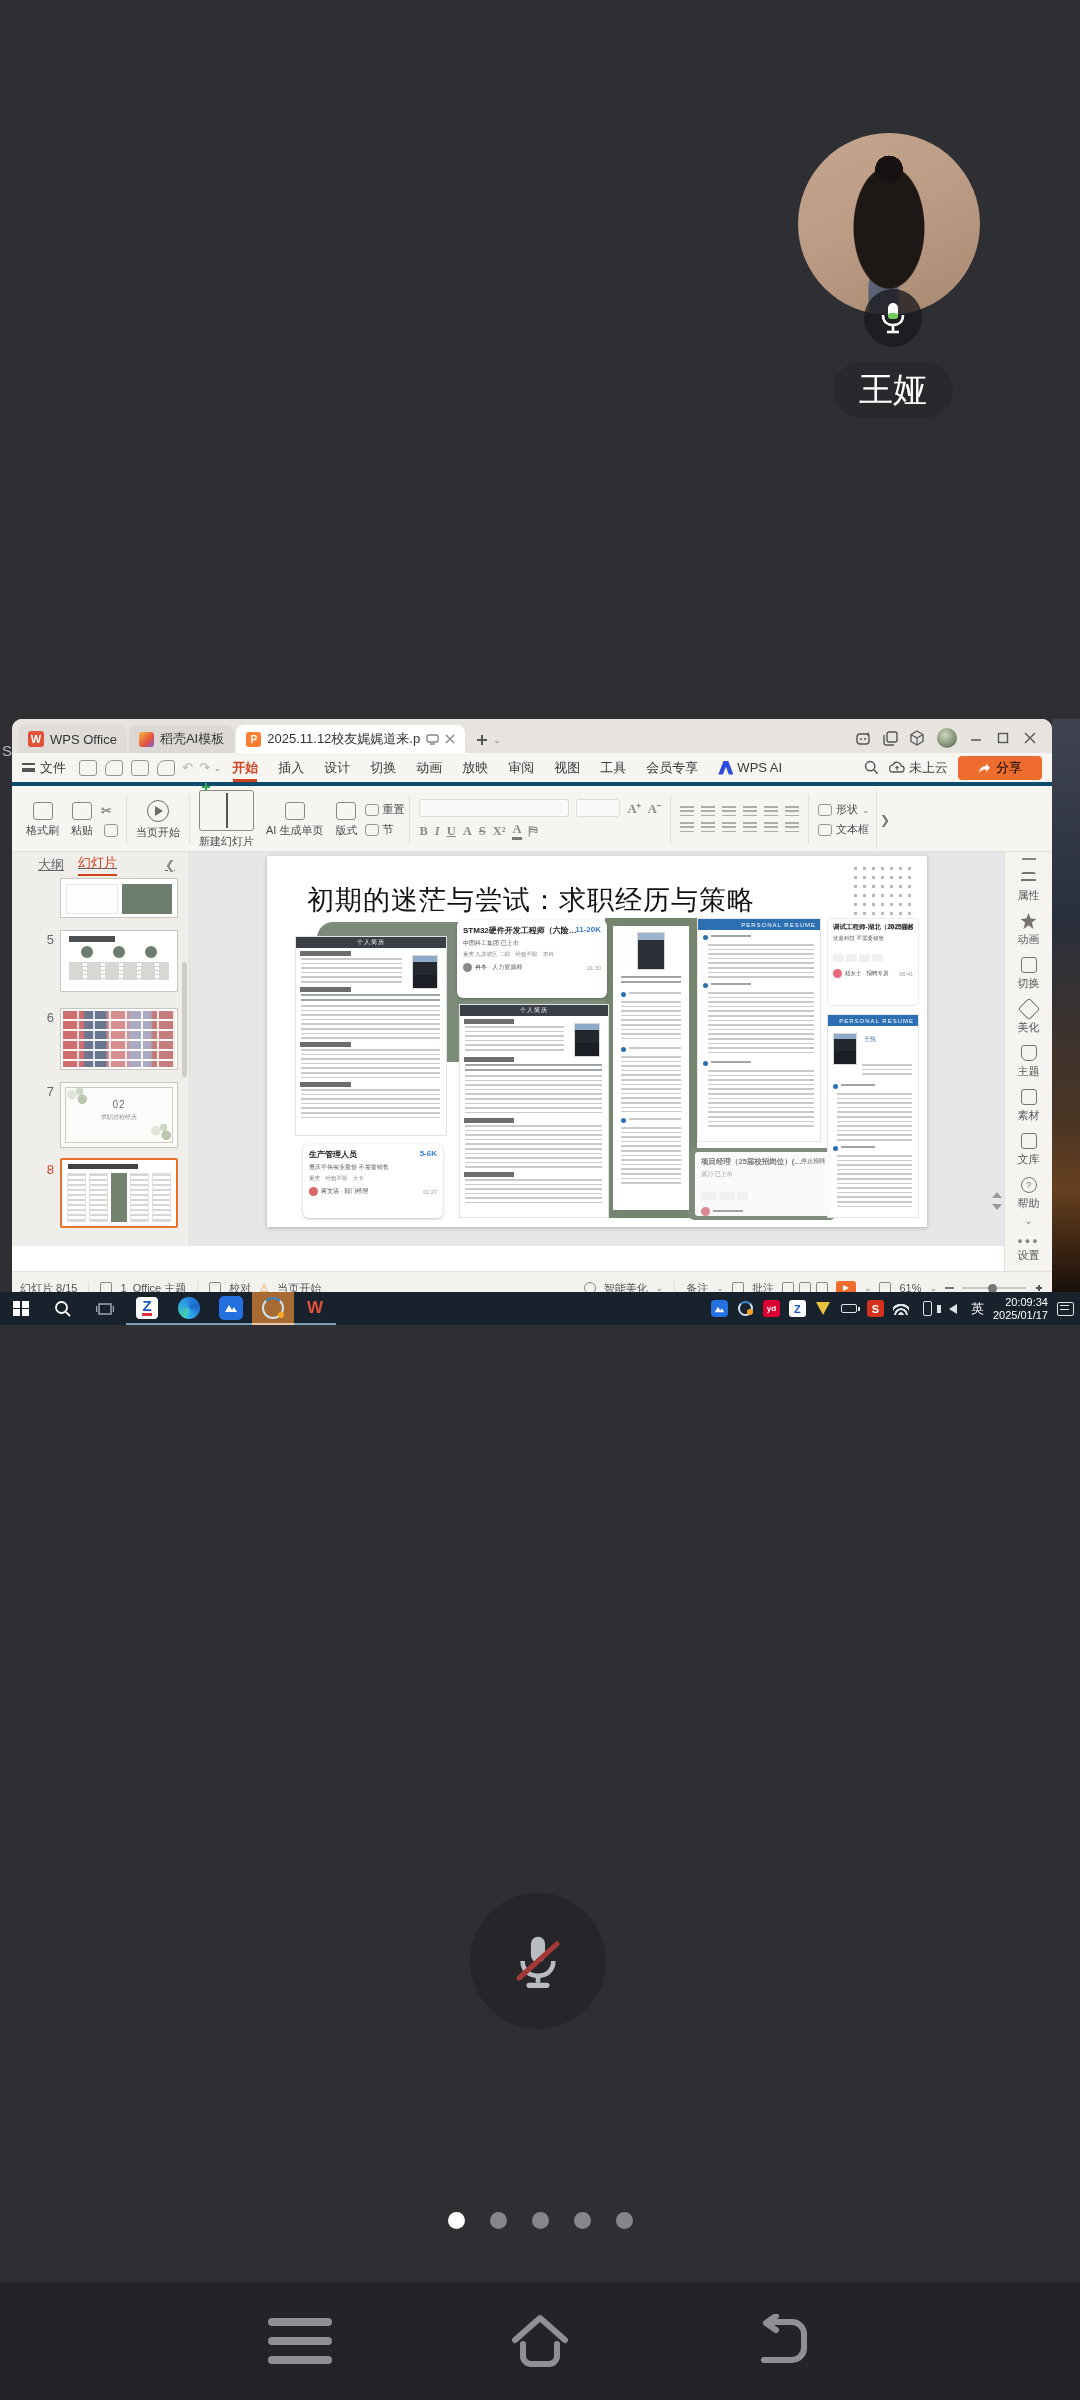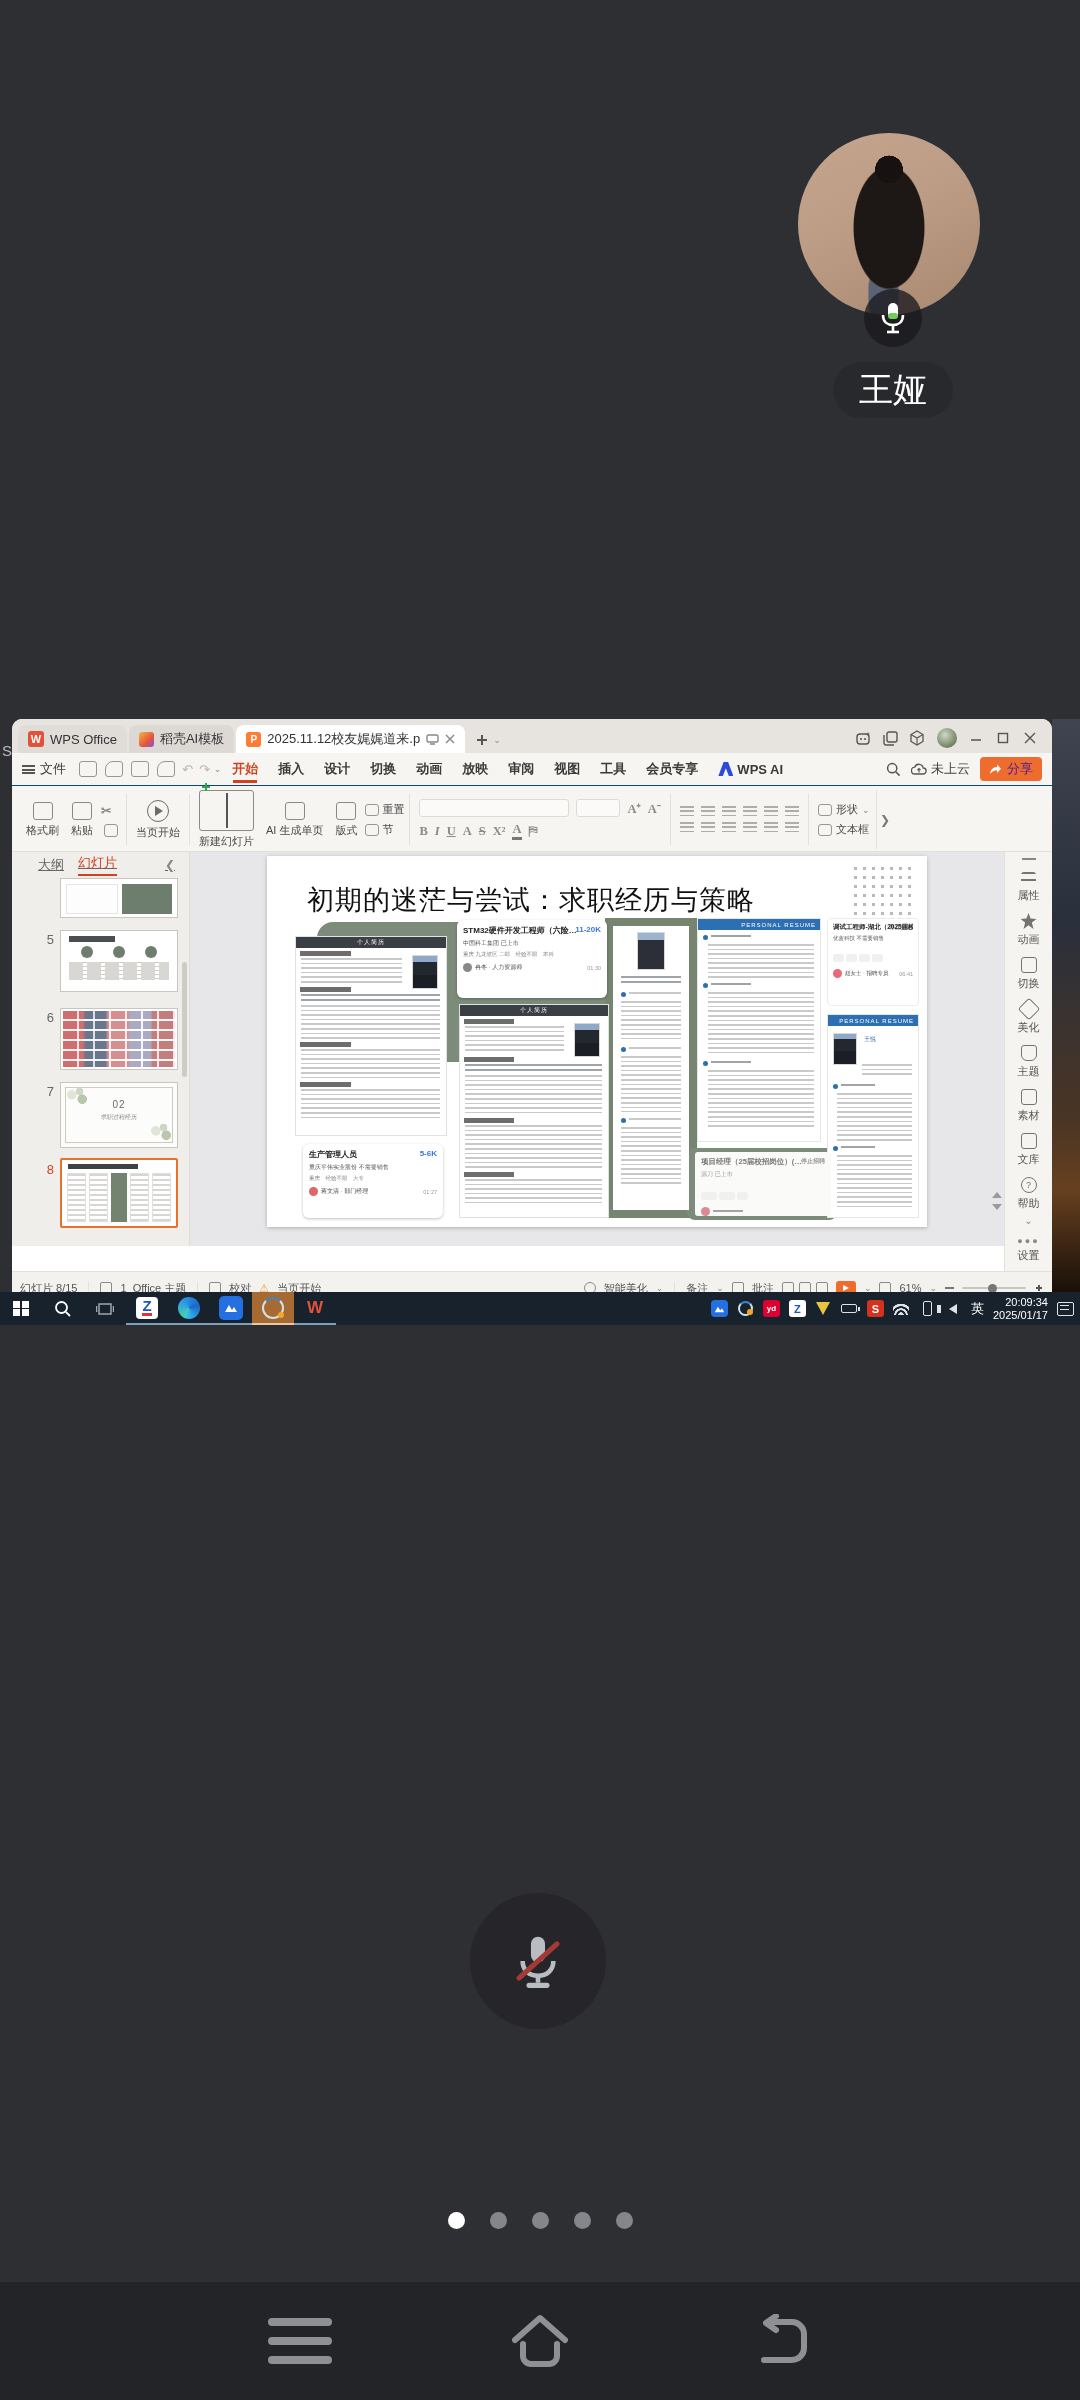--- a/index.html
+++ b/index.html
@@ -39,32 +39,32 @@
   .dkico { width:15px; height:15px; border-radius:3px; background:linear-gradient(135deg,#f5b63f,#e5543f 60%,#7b5ae0); }
   .pico { width:15px; height:15px; border-radius:3px; background:#ff7c33; color:#fff; font-size:10px; font-weight:bold;
     display:flex; align-items:center; justify-content:center; }
   .tabadd { display:flex; align-items:center; gap:4px; margin:0 8px 6px 8px; color:#555; }
   .wtspace { flex:1; }
   .tbico { width:22px; height:22px; margin:0 5px 4px 0; display:flex; align-items:center; justify-content:center; color:#555; }
   .tbava { width:20px; height:20px; border-radius:50%; background:radial-gradient(circle at 40% 35%,#cfd7c2,#7f8f70 60%,#4c5a42); margin:0 8px 5px 4px; }
 
   
   .wmenu { height:33px; background:#f7f5f2; display:flex; align-items:center; padding:0 10px; gap:2px;
-    font-size:13px; color:#3a3a3a; flex:none; border-bottom:1px solid #0c4a6e; }
+    font-size:13px; color:#3a3a3a; flex:none; border-bottom:4px solid #0c4a6e; }
   .mfile { display:flex; align-items:center; gap:5px; margin-right:8px; }
   .hlines { width:13px; height:9px; border-top:2px solid #555; border-bottom:2px solid #555; position:relative; }
   .hlines::after { content:""; position:absolute; left:0; top:2.5px; width:13px; height:2px; background:#555; }
   .qico { width:18px; height:16px; border:1.5px solid #9a9792; border-radius:3px; margin:0 3px; }
   .qico.r { border-radius:8px 3px 3px 3px; }
-  .mitem { padding:4px 9px; position:relative; cursor:default;font-weight:bold; }
+  .mitem { padding:4px 9px; position:relative; cursor:default; }
   .mitem.active { color:#d2421e; font-weight:bold; }
   .mitem.active::after { content:""; position:absolute; left:10px; right:10px; bottom:-1px; height:3px; background:#d2421e; }
   .waimark { width:15px; height:14px; background:#2b4bdd; clip-path:polygon(0 100%,35% 0,65% 0,100% 100%,70% 100%,50% 45%,30% 100%); }
   .mcloud { display:flex; align-items:center; gap:4px; color:#444; margin:0 8px; }
-  .sharebtn { background:#ed6c2e; color:#4c1d95; border-radius:4px; height:24px; padding:0 9px;
+  .sharebtn { background:#ed6c2e; color:#000000; border-radius:4px; height:24px; padding:0 20px;
     display:flex; align-items:center; gap:5px; font-size:13px; }
 
   
   .wribbon { height:66px; background:#f7f5f2; border-bottom:1px solid #e3e0dc; display:flex;
     align-items:stretch; padding:4px 4px 2px 8px; flex:none; }
   .vsep { width:1px; background:#e4e1dd; margin:4px 3px; }
   .rbtn { display:flex; flex-direction:column; align-items:center; justify-content:center; gap:3px;
     font-size:11px; color:#4a4a4a; padding:0 6px; white-space:nowrap; }
   .rico { width:20px; height:18px; border:1.6px solid #8d8a86; border-radius:3px; position:relative; }
   .rico.play { width:22px; height:22px; border-radius:50%; border-color:#6f6c68; }

